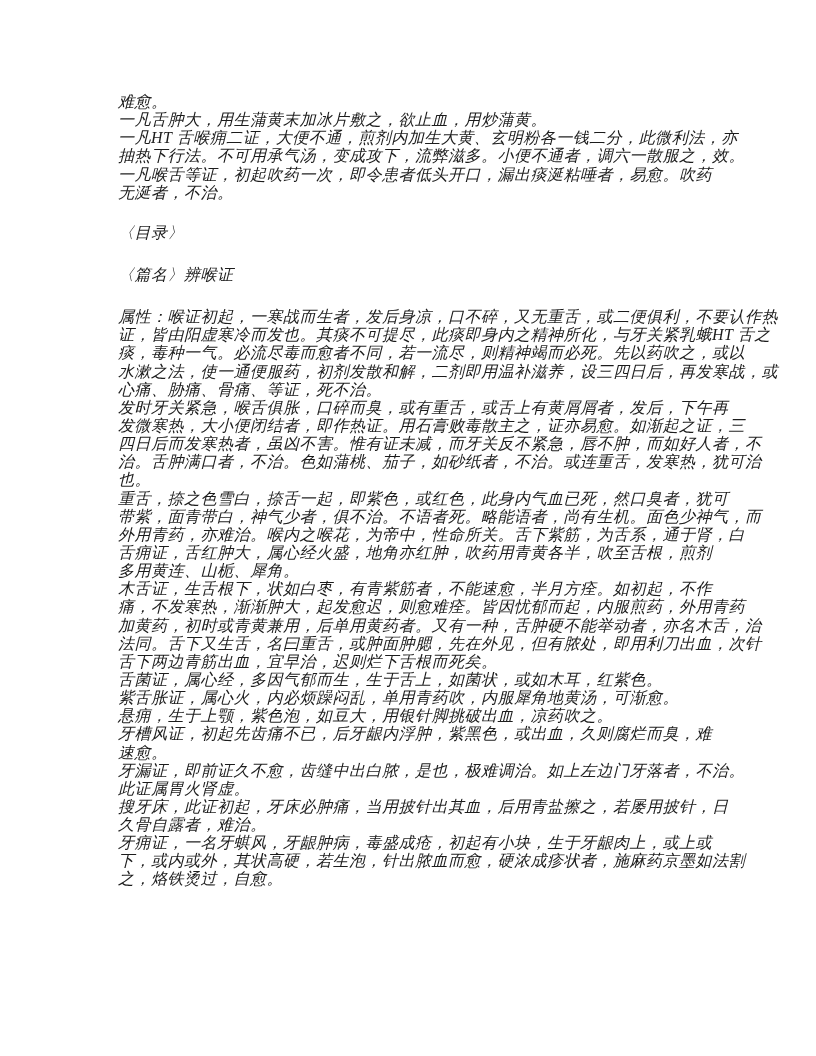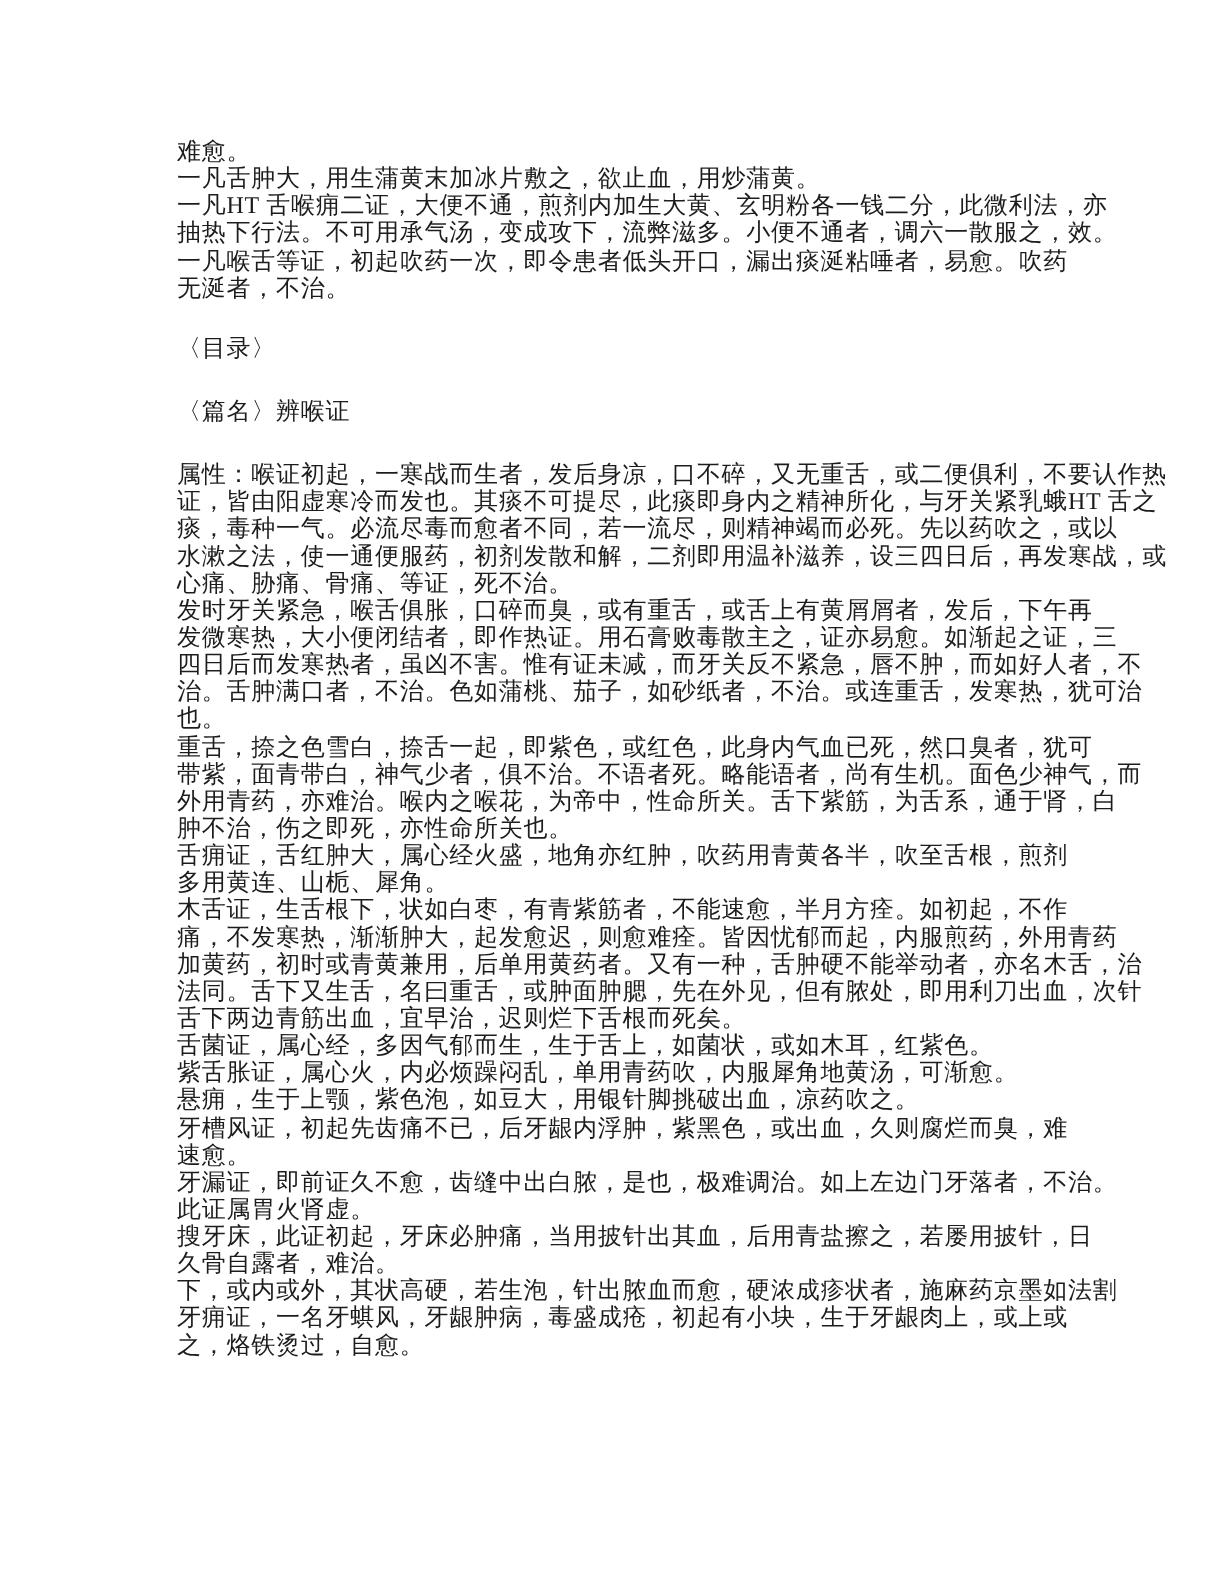--- a/index.html
+++ b/index.html
@@ -16,20 +16,21 @@
     box-sizing: border-box;
     width: 816px;
     height: 1056px;
     padding: 93px 30px 0 118px;
     background: #ffffff;
     font-family: "Liberation Serif", "DejaVu Serif", serif;
     font-size: 16px;
     line-height: 18.15px;
     letter-spacing: 0.5px;
     color: #1c1c1c;
+    font-style: italic;
   }
   .text-block .line {
     white-space: pre;
     height: 18.15px;
   }
   .marker {
     white-space: pre;
     height: 18.15px;
   }
   .toc-gap    { margin-top: 22px; }
@@ -60,35 +61,34 @@
       <div class="line">水漱之法，使一通便服药，初剂发散和解，二剂即用温补滋养，设三四日后，再发寒战，或</div>
       <div class="line">心痛、胁痛、骨痛、等证，死不治。</div>
       <div class="line">发时牙关紧急，喉舌俱胀，口碎而臭，或有重舌，或舌上有黄屑屑者，发后，下午再</div>
       <div class="line">发微寒热，大小便闭结者，即作热证。用石膏败毒散主之，证亦易愈。如渐起之证，三</div>
       <div class="line">四日后而发寒热者，虽凶不害。惟有证未减，而牙关反不紧急，唇不肿，而如好人者，不</div>
       <div class="line">治。舌肿满口者，不治。色如蒲桃、茄子，如砂纸者，不治。或连重舌，发寒热，犹可治</div>
       <div class="line">也。</div>
       <div class="line">重舌，捺之色雪白，捺舌一起，即紫色，或红色，此身内气血已死，然口臭者，犹可</div>
       <div class="line">带紫，面青带白，神气少者，俱不治。不语者死。略能语者，尚有生机。面色少神气，而</div>
       <div class="line">外用青药，亦难治。喉内之喉花，为帝中，性命所关。舌下紫筋，为舌系，通于肾，白</div>
-      <div class="line">肿不治，伤之即死，亦性命所关也。</div>
       <div class="line">舌痈证，舌红肿大，属心经火盛，地角亦红肿，吹药用青黄各半，吹至舌根，煎剂</div>
       <div class="line">多用黄连、山栀、犀角。</div>
       <div class="line">木舌证，生舌根下，状如白枣，有青紫筋者，不能速愈，半月方痊。如初起，不作</div>
       <div class="line">痛，不发寒热，渐渐肿大，起发愈迟，则愈难痊。皆因忧郁而起，内服煎药，外用青药</div>
       <div class="line">加黄药，初时或青黄兼用，后单用黄药者。又有一种，舌肿硬不能举动者，亦名木舌，治</div>
       <div class="line">法同。舌下又生舌，名曰重舌，或肿面肿腮，先在外见，但有脓处，即用利刀出血，次针</div>
       <div class="line">舌下两边青筋出血，宜早治，迟则烂下舌根而死矣。</div>
       <div class="line">舌菌证，属心经，多因气郁而生，生于舌上，如菌状，或如木耳，红紫色。</div>
       <div class="line">紫舌胀证，属心火，内必烦躁闷乱，单用青药吹，内服犀角地黄汤，可渐愈。</div>
       <div class="line">悬痈，生于上颚，紫色泡，如豆大，用银针脚挑破出血，凉药吹之。</div>
       <div class="line">牙槽风证，初起先齿痛不已，后牙龈内浮肿，紫黑色，或出血，久则腐烂而臭，难</div>
       <div class="line">速愈。</div>
       <div class="line">牙漏证，即前证久不愈，齿缝中出白脓，是也，极难调治。如上左边门牙落者，不治。</div>
       <div class="line">此证属胃火肾虚。</div>
       <div class="line">搜牙床，此证初起，牙床必肿痛，当用披针出其血，后用青盐擦之，若屡用披针，日</div>
       <div class="line">久骨自露者，难治。</div>
+      <div class="line">牙痈证，一名牙蜞风，牙龈肿病，毒盛成疮，初起有小块，生于牙龈肉上，或上或</div>
       <div class="line">下，或内或外，其状高硬，若生泡，针出脓血而愈，硬浓成疹状者，施麻药京墨如法割</div>
-      <div class="line">牙痈证，一名牙蜞风，牙龈肿病，毒盛成疮，初起有小块，生于牙龈肉上，或上或</div>
       <div class="line">之，烙铁烫过，自愈。</div>
     </div>
 
 </div>
 
 </body></html>

